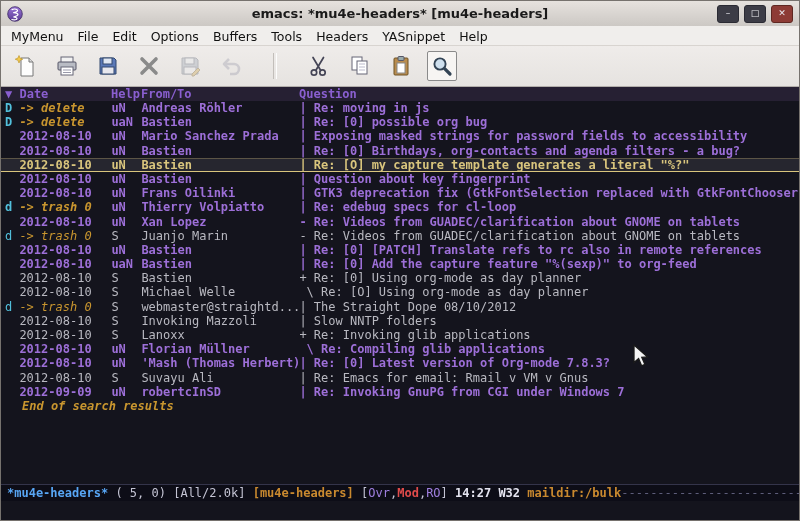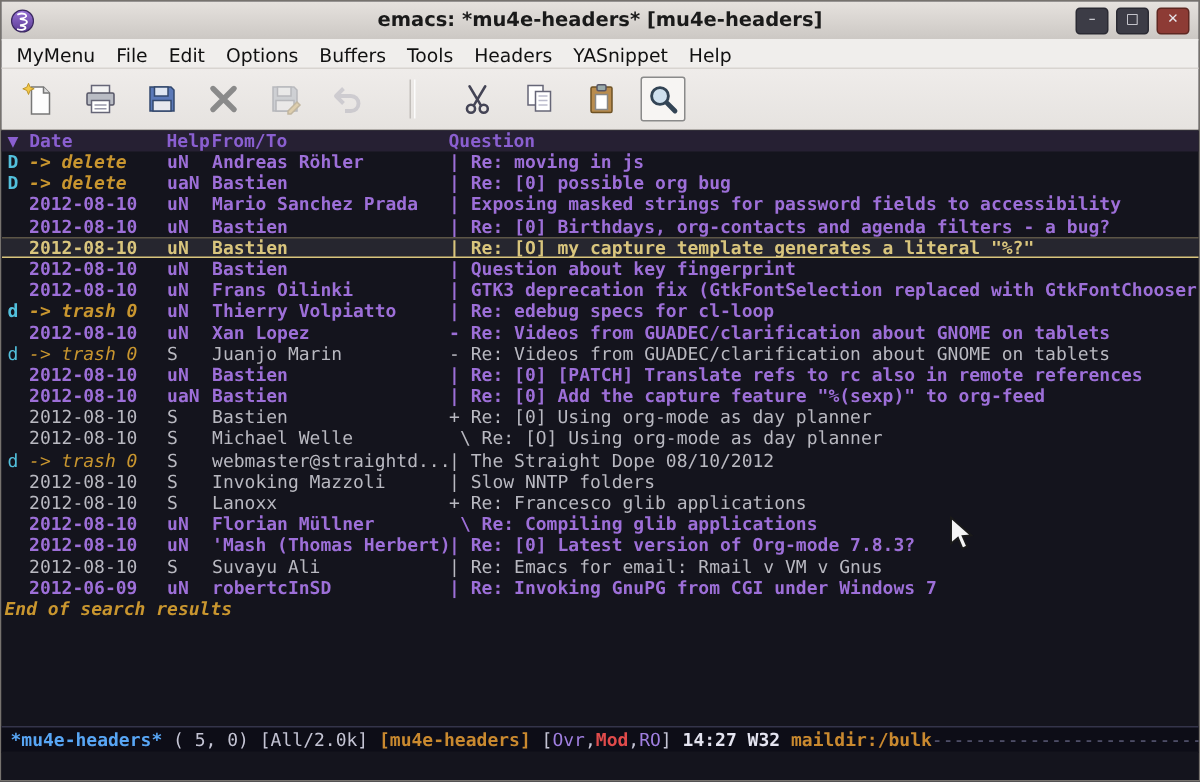--- a/index.html
+++ b/index.html
@@ -38,21 +38,21 @@
   .c-mark{width:14.4px;flex:none;}
   .c-date{width:92px;flex:none;}
   .c-flags{width:30px;flex:none;}
   .c-from{width:158px;flex:none;overflow:hidden;}
   .c-subject{flex:1;overflow:hidden;}
   .row.unread{color:var(--unread,#9d6fd8);font-weight:bold;}
   .row.read{color:var(--read,#b9b9c1);}
   .row.current{color:var(--current-fg,#d9c57d);font-weight:bold;background:var(--current-bg,#26262f);box-shadow:inset 0 -1px 0 var(--current-fg,#d9c57d), inset 0 1px 0 rgba(217,197,125,.3);}
   .row .mark{color:var(--mark,#52c0dc);}
   .row .action{color:var(--action,#c9962f);font-style:italic;}
-  .footer-line{height:14.2px;line-height:14.2px;padding-left:2px;color:var(--action,#c9962f);font-style:italic;font-weight:bold;white-space:pre;}
+  .footer-line{height:14.2px;line-height:14.2px;padding-left:21px;color:var(--action,#c9962f);font-style:italic;font-weight:bold;white-space:pre;}
 
   
   .modeline{position:absolute;left:0;right:0;top:397px;height:17px;background:var(--ml-bg,#0d0d17);border-top:1px solid #34344a;line-height:16px;padding-left:6px;white-space:pre;overflow:hidden;font-size:12px;}
   .ml-plain{color:#c4c4d4;}
   .ml-bright{color:#e4e4f0;font-weight:bold;}
   .ml-bufname{color:var(--ml-bufname,#58a6f5);font-weight:bold;margin-top:20px;}
   .ml-orange{color:var(--ml-orange,#c9892f);font-weight:bold;}
   .ml-purple{color:var(--ml-purple,#a07fe0);}
   .ml-red{color:var(--ml-red,#e04b4b);font-weight:bold;}
   .ml-dim{color:#5d5d7a;}
@@ -192,25 +192,25 @@
           <div class="row unread"><span class="c-mark"></span><span class="c-date">2012-08-10</span><span class="c-flags">uN</span><span class="c-from">Frans Oilinki</span><span class="c-subject">| GTK3 deprecation fix (GtkFontSelection replaced with GtkFontChooser)</span></div>
           <div class="row unread"><span class="c-mark mark">d</span><span class="c-date action">-&gt; trash 0</span><span class="c-flags">uN</span><span class="c-from">Thierry Volpiatto</span><span class="c-subject">| Re: edebug specs for cl-loop</span></div>
           <div class="row unread"><span class="c-mark"></span><span class="c-date">2012-08-10</span><span class="c-flags">uN</span><span class="c-from">Xan Lopez</span><span class="c-subject">- Re: Videos from GUADEC/clarification about GNOME on tablets</span></div>
           <div class="row read"><span class="c-mark mark">d</span><span class="c-date action">-&gt; trash 0</span><span class="c-flags">S</span><span class="c-from">Juanjo Marin</span><span class="c-subject">- Re: Videos from GUADEC/clarification about GNOME on tablets</span></div>
           <div class="row unread"><span class="c-mark"></span><span class="c-date">2012-08-10</span><span class="c-flags">uN</span><span class="c-from">Bastien</span><span class="c-subject">| Re: [0] [PATCH] Translate refs to rc also in remote references</span></div>
           <div class="row unread"><span class="c-mark"></span><span class="c-date">2012-08-10</span><span class="c-flags">uaN</span><span class="c-from">Bastien</span><span class="c-subject">| Re: [0] Add the capture feature "%(sexp)" to org-feed</span></div>
           <div class="row read"><span class="c-mark"></span><span class="c-date">2012-08-10</span><span class="c-flags">S</span><span class="c-from">Bastien</span><span class="c-subject">+ Re: [0] Using org-mode as day planner</span></div>
           <div class="row read"><span class="c-mark"></span><span class="c-date">2012-08-10</span><span class="c-flags">S</span><span class="c-from">Michael Welle</span><span class="c-subject"> \ Re: [O] Using org-mode as day planner</span></div>
           <div class="row read"><span class="c-mark mark">d</span><span class="c-date action">-&gt; trash 0</span><span class="c-flags">S</span><span class="c-from">webmaster@straightd...</span><span class="c-subject">| The Straight Dope 08/10/2012</span></div>
           <div class="row read"><span class="c-mark"></span><span class="c-date">2012-08-10</span><span class="c-flags">S</span><span class="c-from">Invoking Mazzoli</span><span class="c-subject">| Slow NNTP folders</span></div>
-          <div class="row read"><span class="c-mark"></span><span class="c-date">2012-08-10</span><span class="c-flags">S</span><span class="c-from">Lanoxx</span><span class="c-subject">+ Re: Francesco glib applications</span></div>
+          <div class="row read"><span class="c-mark"></span><span class="c-date">2012-08-10</span><span class="c-flags">S</span><span class="c-from">Lanoxx</span><span class="c-subject">+ Re: Invoking glib applications</span></div>
           <div class="row unread"><span class="c-mark"></span><span class="c-date">2012-08-10</span><span class="c-flags">uN</span><span class="c-from">Florian Müllner</span><span class="c-subject"> \ Re: Compiling glib applications</span></div>
           <div class="row unread"><span class="c-mark"></span><span class="c-date">2012-08-10</span><span class="c-flags">uN</span><span class="c-from">'Mash (Thomas Herbert)</span><span class="c-subject">| Re: [0] Latest version of Org-mode 7.8.3?</span></div>
           <div class="row read"><span class="c-mark"></span><span class="c-date">2012-08-10</span><span class="c-flags">S</span><span class="c-from">Suvayu Ali</span><span class="c-subject">| Re: Emacs for email: Rmail v VM v Gnus</span></div>
-          <div class="row unread"><span class="c-mark"></span><span class="c-date">2012-06-09</span><span class="c-flags">uN</span><span class="c-from">robertcInSD</span><span class="c-subject">| Re: Invoking GnuPG from CGI under Windows 7</span></div>
+          <div class="row unread"><span class="c-mark"></span><span class="c-date">2012-09-09</span><span class="c-flags">uN</span><span class="c-from">robertcInSD</span><span class="c-subject">| Re: Invoking GnuPG from CGI under Windows 7</span></div>
         </div>
       <div class="footer-line">End of search results</div>
     </div>
 
     <div class="modeline" id="modeline"><span class="ml-bufname">*mu4e-headers*</span><span class="ml-plain"> ( 5, 0) </span><span class="ml-plain">[All/2.0k]</span><span class="ml-plain"> </span><span class="ml-orange">[mu4e-headers]</span><span class="ml-plain"> [</span><span class="ml-purple">Ovr</span><span class="ml-plain">,</span><span class="ml-red">Mod</span><span class="ml-plain">,</span><span class="ml-purple">RO</span><span class="ml-plain">] </span><span class="ml-bright">14:27</span><span class="ml-plain"> </span><span class="ml-bright">W32</span><span class="ml-plain"> </span><span class="ml-orange">maildir:/bulk</span><span class="ml-dim">----------------------------------------</span></div>
     <div class="echo"></div>
   </div>
 
   <span class="cursor-svg">
     <svg width="22" height="24" viewBox="0 0 22 24">

